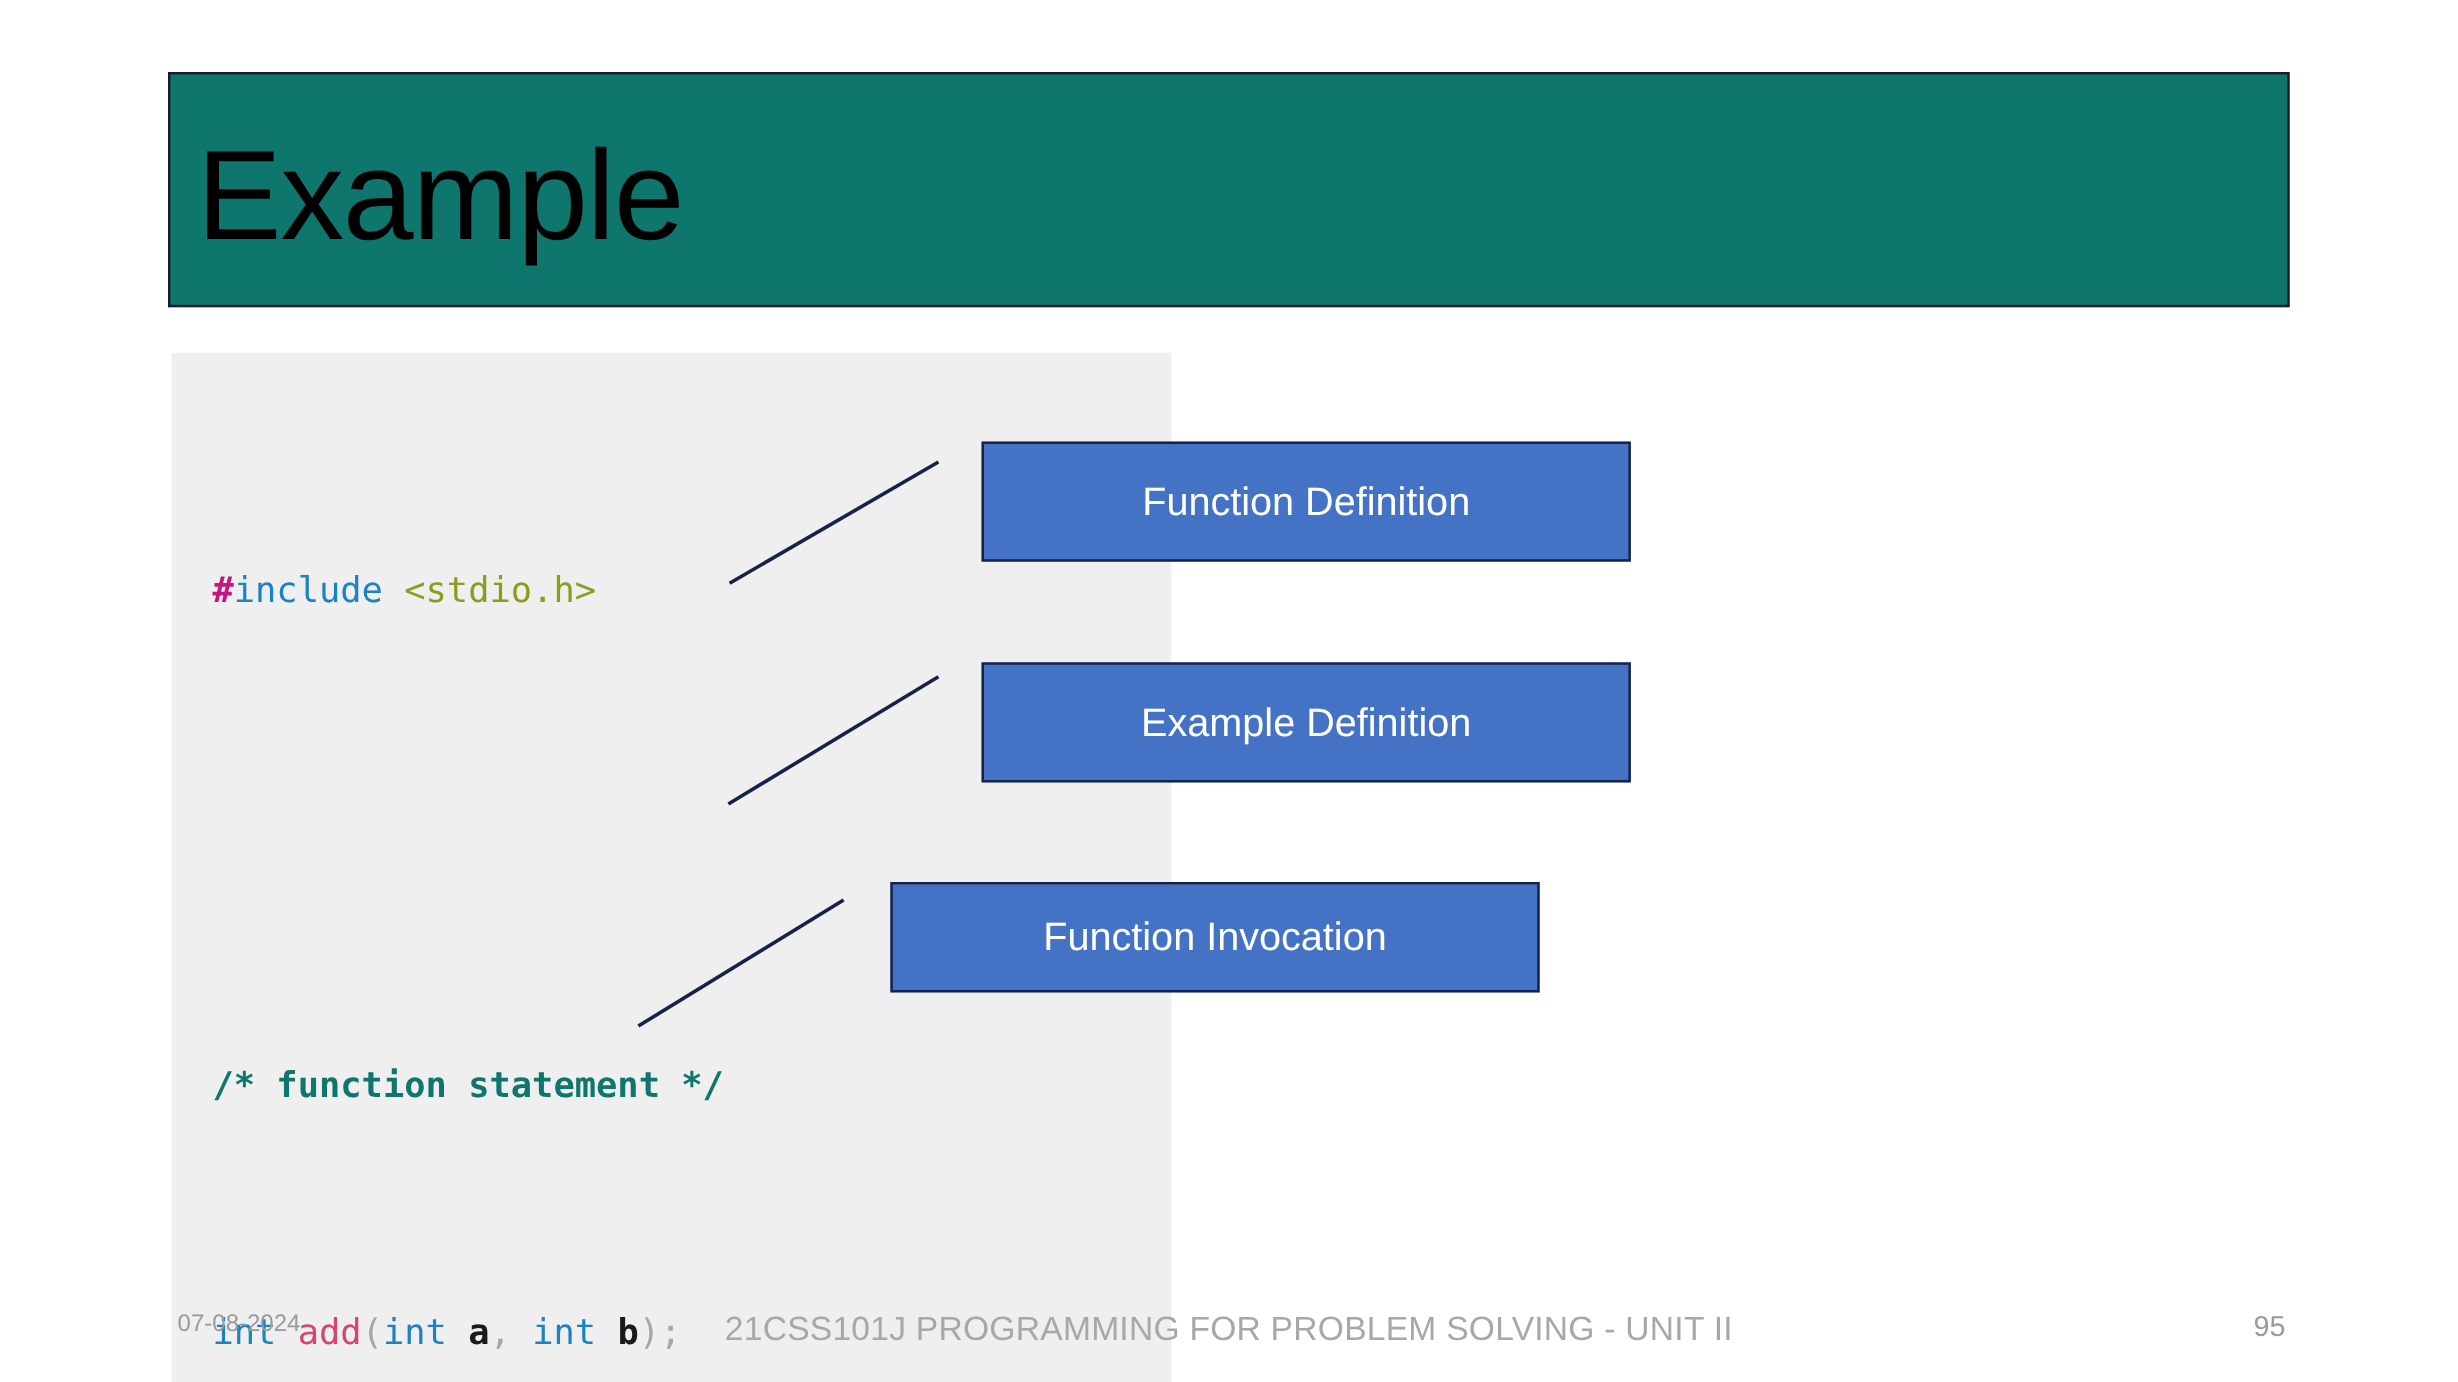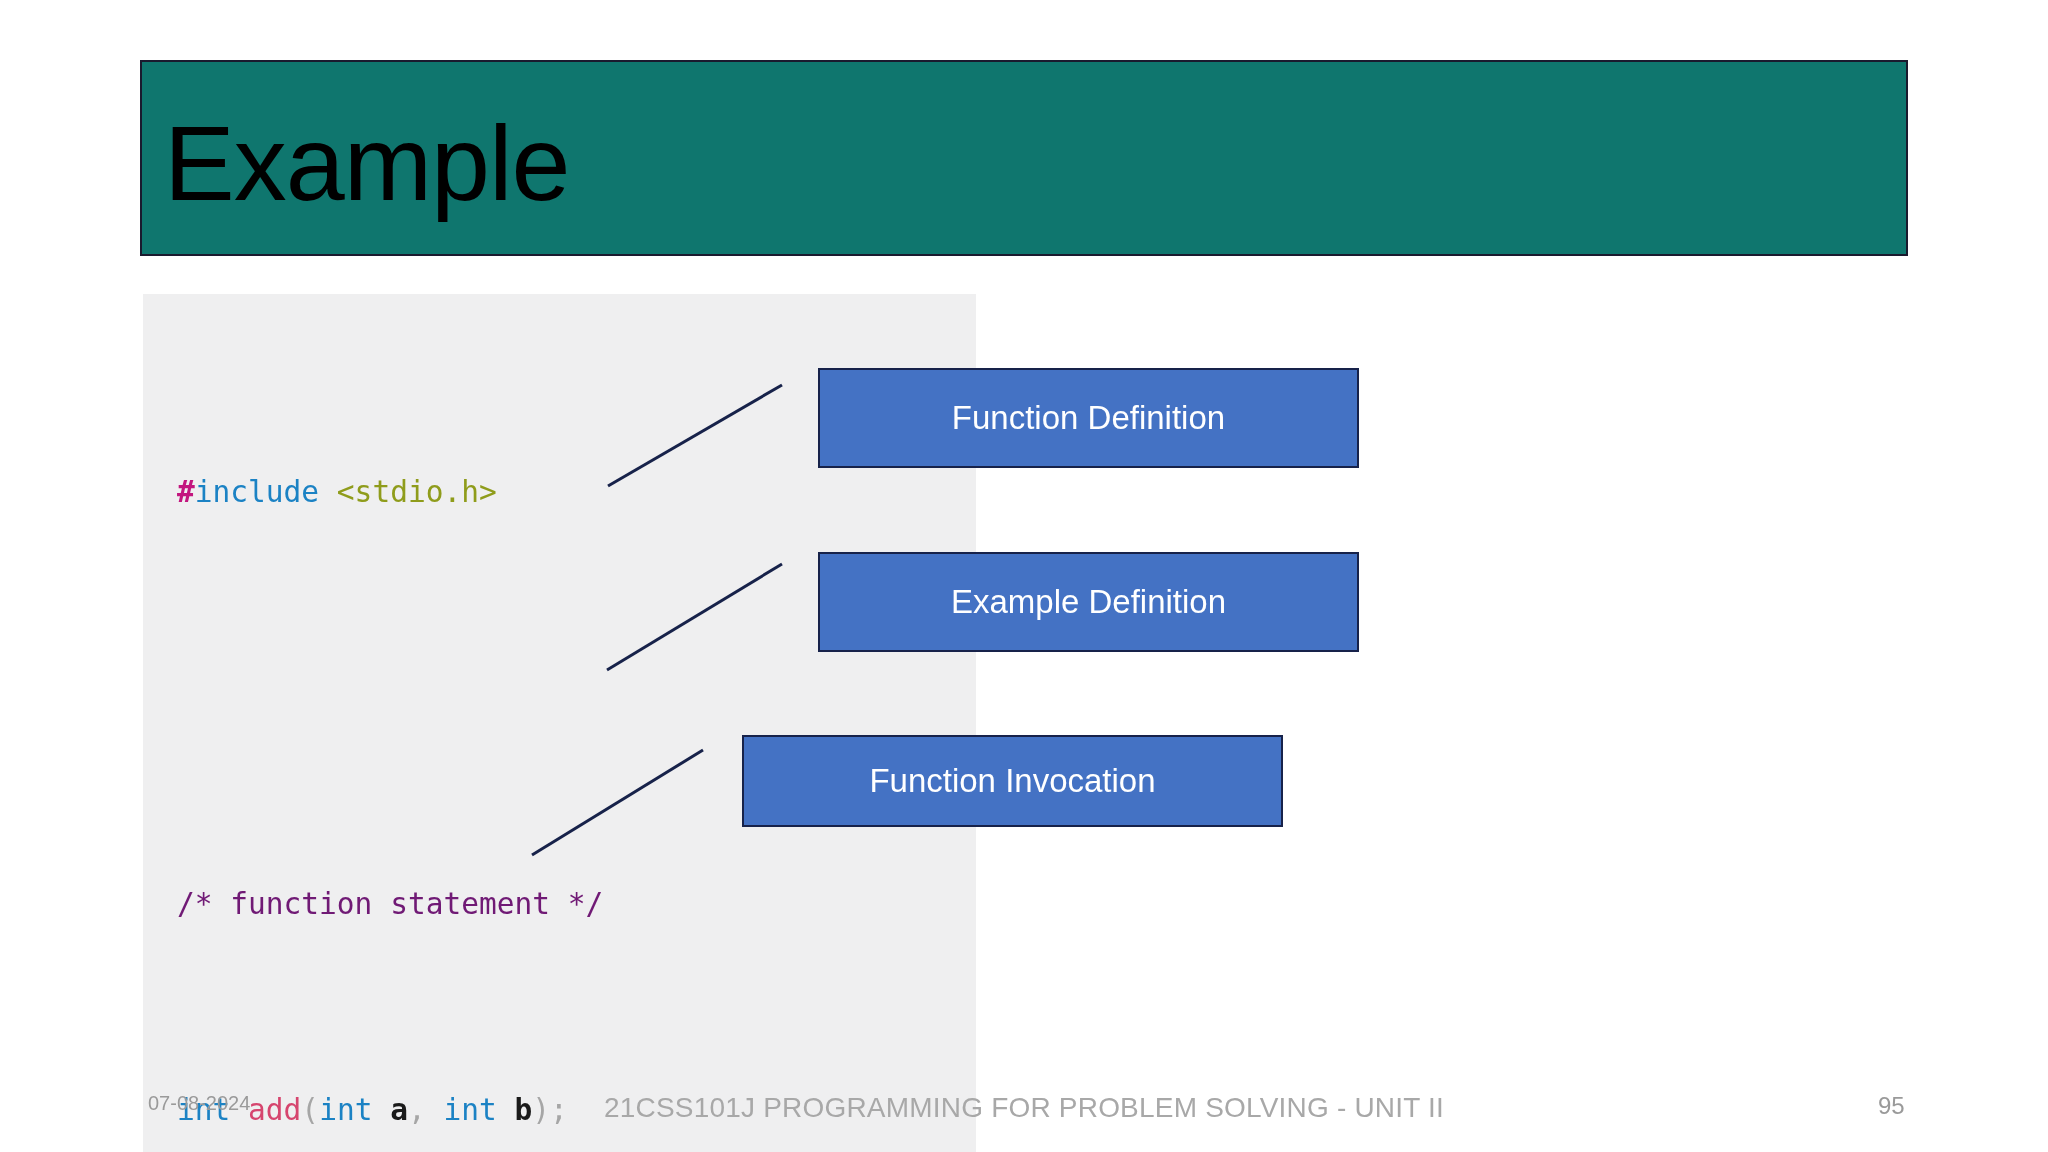--- a/index.html
+++ b/index.html
@@ -55,21 +55,21 @@
     line-height: 51.5px;
     white-space: pre;
     color: #2b2b2b;
   }
   .code-line { white-space: pre; height: 51.5px; }
 
   
   .t-hash     { color: #c3167f; font-weight: bold; }
   .t-directive{ color: #1b82c4; }
   .t-include  { color: #8f9c1b; }
-  .t-comment  { color: #701a75; }
+  .t-comment  { color: #0f766e; font-weight: bold; }
   .t-kw       { color: #1b82c4; }
   .t-fn       { color: #d6456e; }
   .t-punc     { color: #a6a6a6; }
   .t-var      { color: #1a1a1a; font-weight: bold; }
 
   
   .callout {
     position: absolute;
     background: #4472c4;
     border: 2px solid #17224a;

